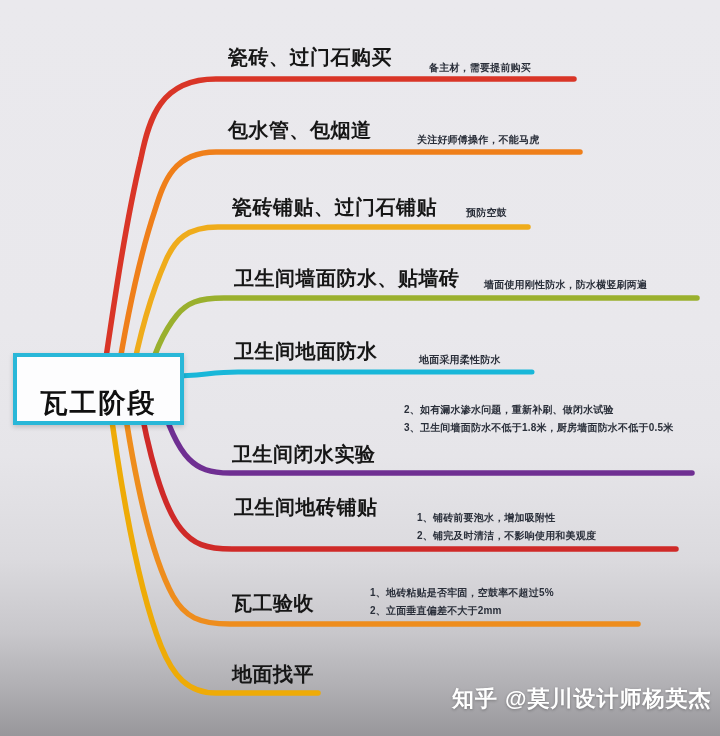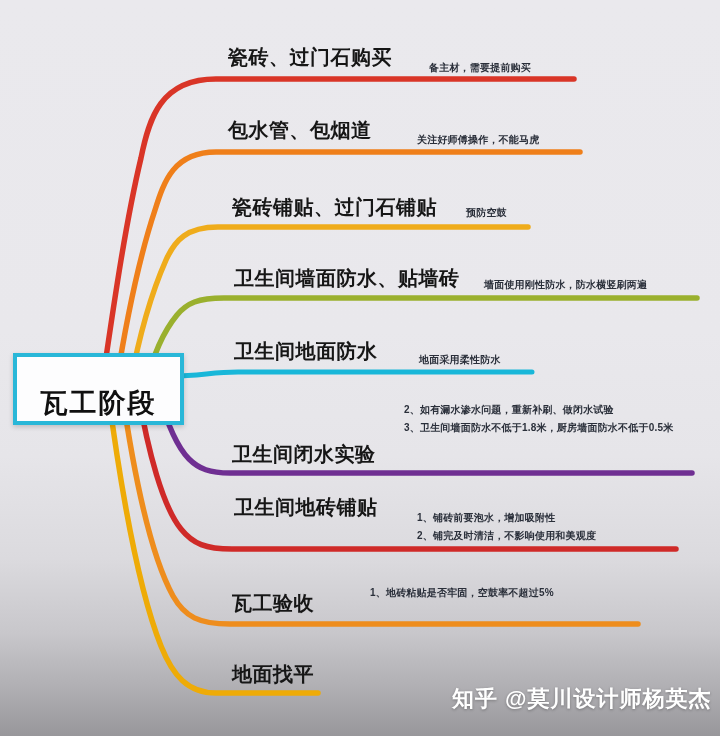--- a/index.html
+++ b/index.html
@@ -79,19 +79,20 @@
 
   <div class="blabel" style="left:234px;top:494px">卫生间地砖铺贴</div>
   <div class="bnote" style="left:417px;top:509px">
     <div>1、铺砖前要泡水，增加吸附性</div>
     <div>2、铺完及时清洁，不影响使用和美观度</div>
   </div>
 
   <div class="blabel" style="left:232px;top:590px">瓦工验收</div>
   <div class="bnote" style="left:370px;top:584px">
     <div>1、地砖粘贴是否牢固，空鼓率不超过5%</div>
+    <div>2、立面垂直偏差不大于2mm</div>
   </div>
 
   <div class="blabel" style="left:232px;top:661px">地面找平</div>
 
   <div class="watermark">知乎 @莫川设计师杨英杰</div>
 
 </div>
 
 </body></html>

